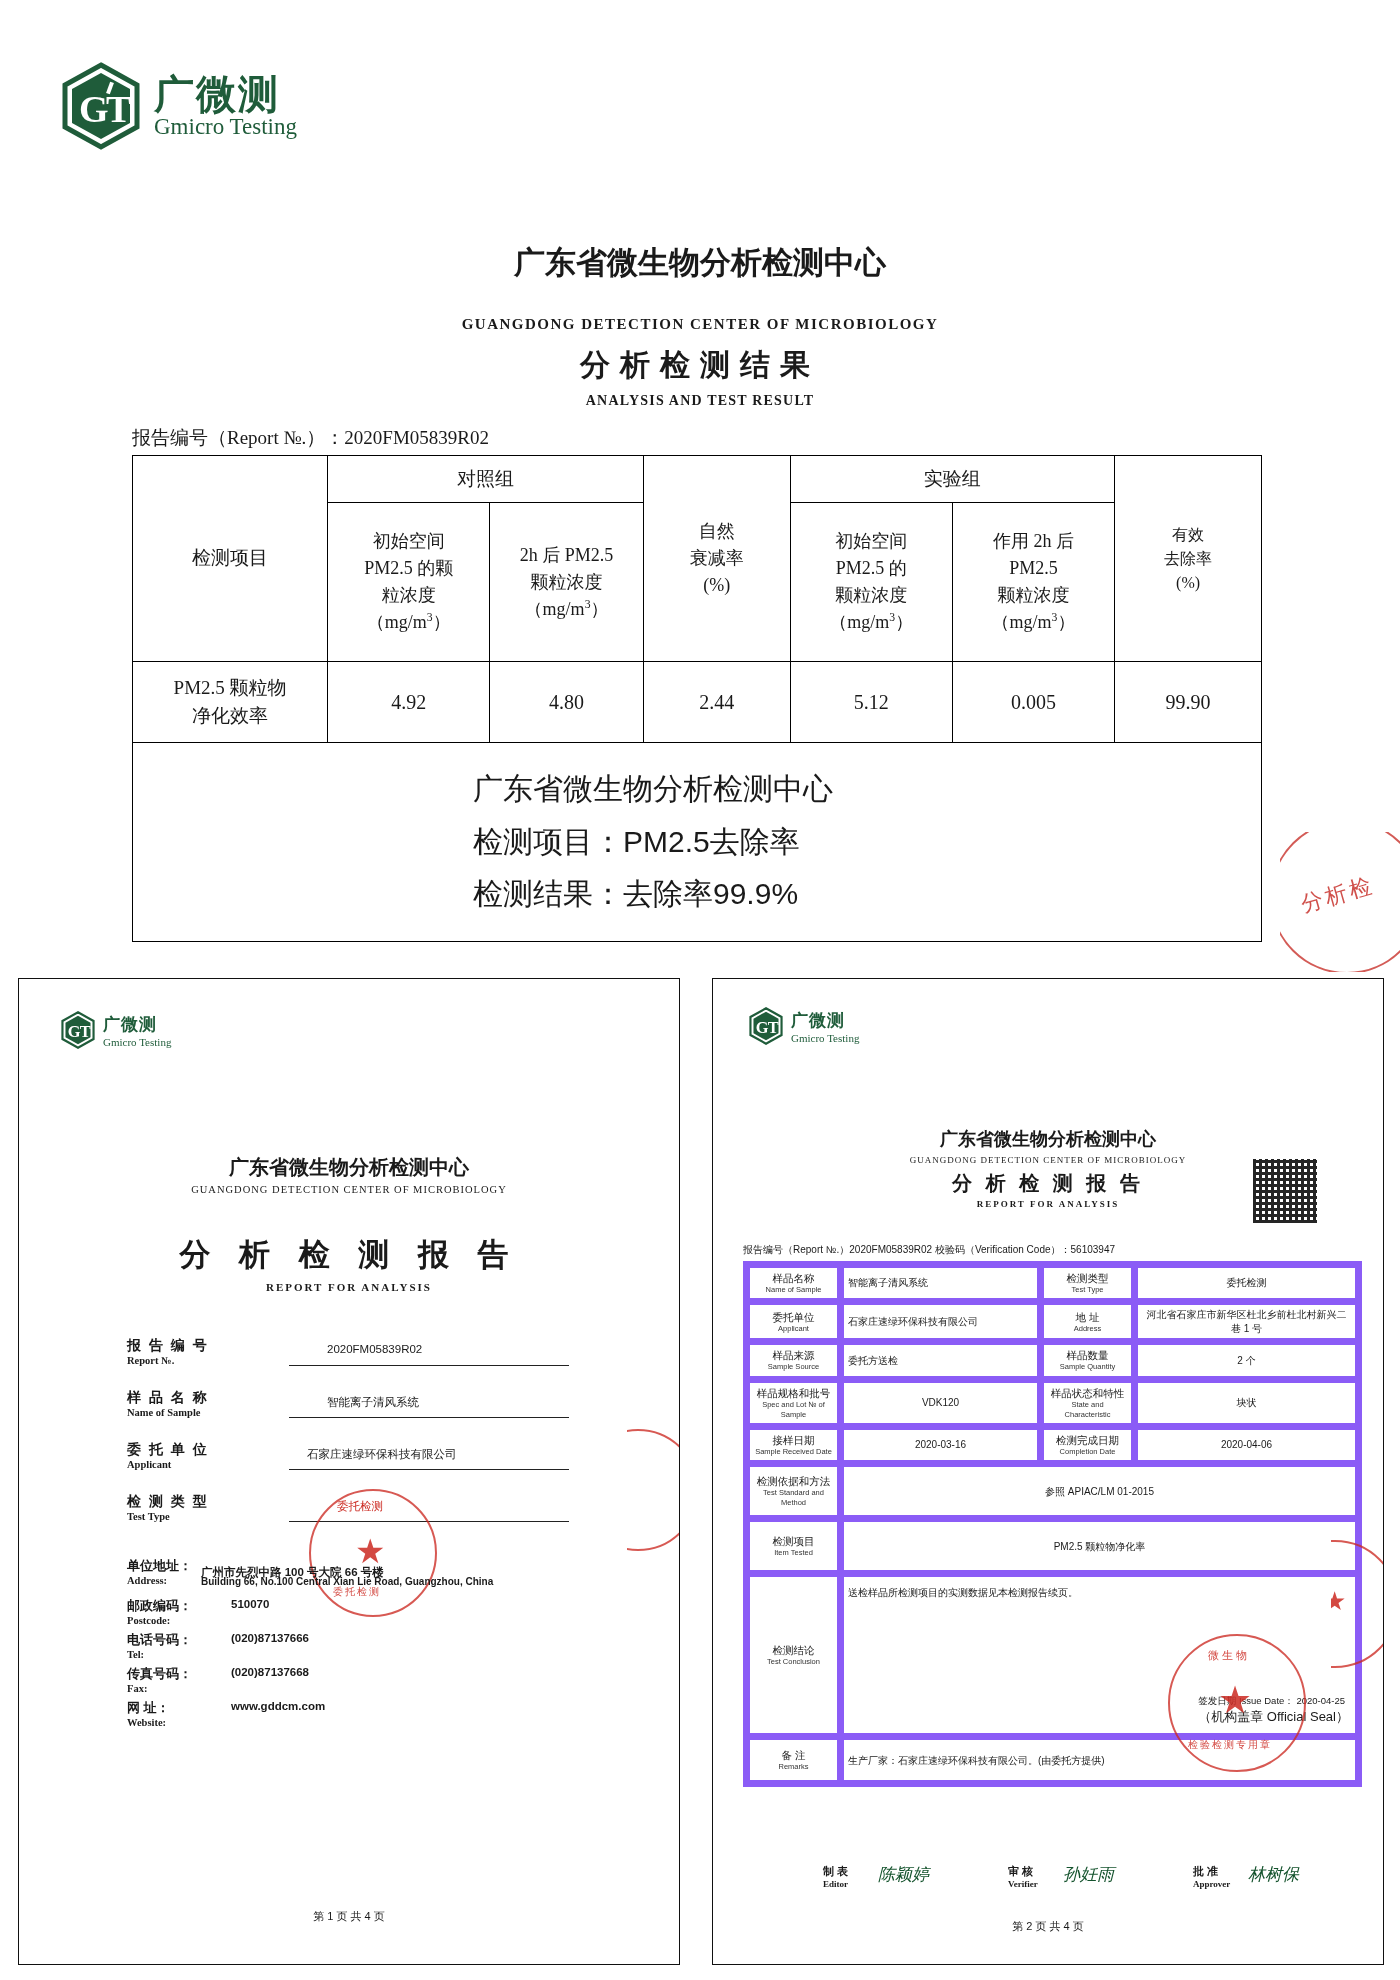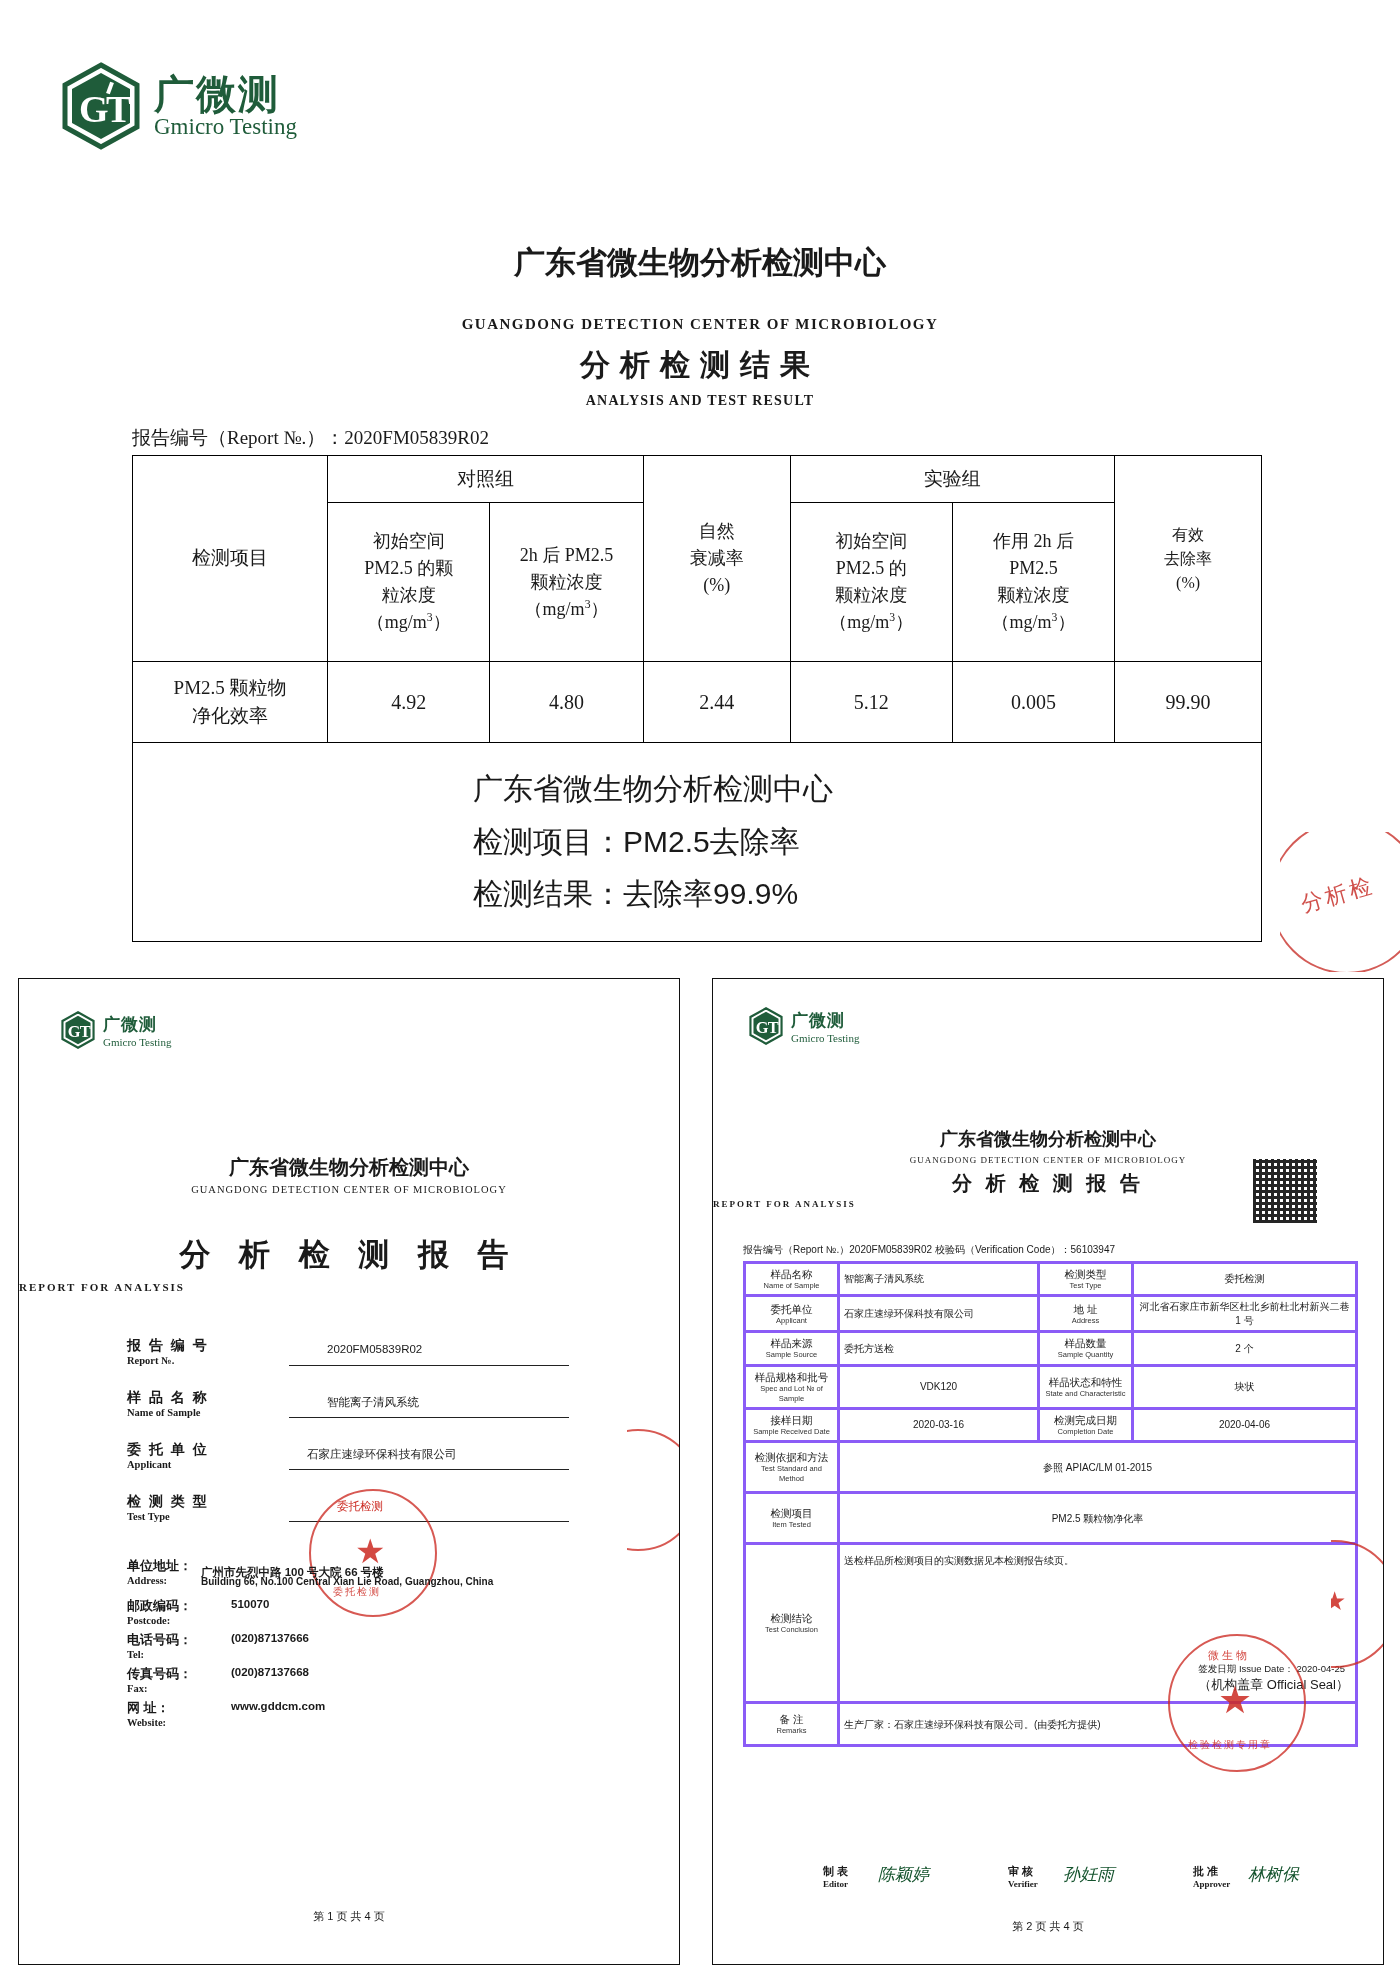--- a/index.html
+++ b/index.html
@@ -140,20 +140,21 @@
     letter-spacing: 1px;
     font-size: 10.5px;
   }
   .lp-big {
     text-align: center;
     font-family: "Liberation Sans", sans-serif;
     font-weight: bold;
     letter-spacing: 10px;
   }
   .lp-big-en {
+    text-align: center;
     letter-spacing: 2px;
     font-weight: bold;
     font-size: 11px;
   }
 
   .field-row { position: absolute; }
   .field-label-cn {
     font-family: "Liberation Sans", sans-serif;
     font-weight: bold;
     font-size: 14px;
@@ -178,21 +179,21 @@
   }
 
   
   table.rp-table {
     position: absolute;
     border-collapse: collapse;
     table-layout: fixed;
     font-size: 10px;
   }
   table.rp-table td {
-    border: 3px solid #8b5cf6;
+    border: 7px solid #8b5cf6;
     padding: 3px 4px;
     vertical-align: middle;
     font-family: "Liberation Sans", sans-serif;
     line-height: 1.35;
   }
   .lbl { width: 92px; text-align: center; }
   .lbl .cn { font-size: 10.5px; }
   .lbl .en { font-size: 7.5px; color: #333; }
   .ctr { text-align: center; }
 

